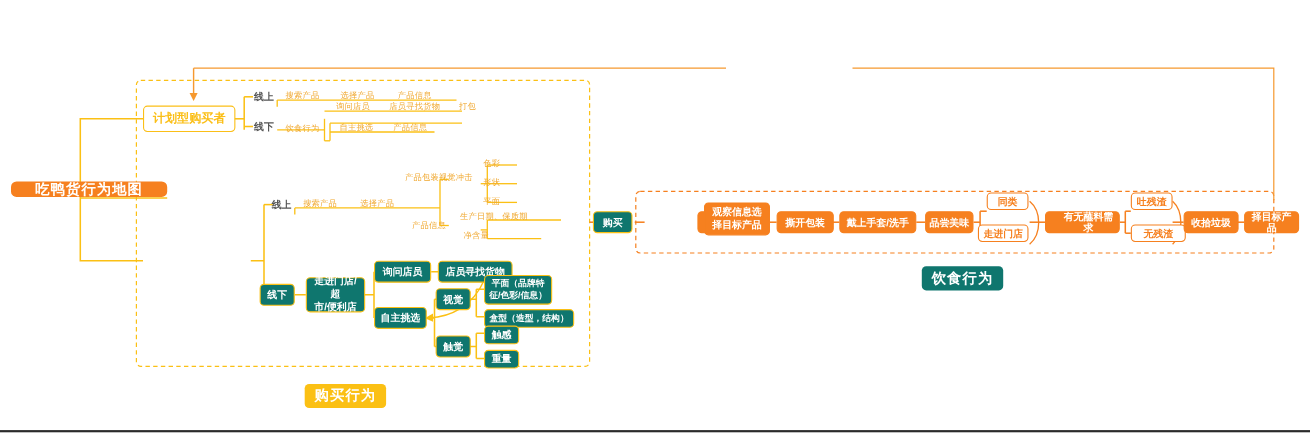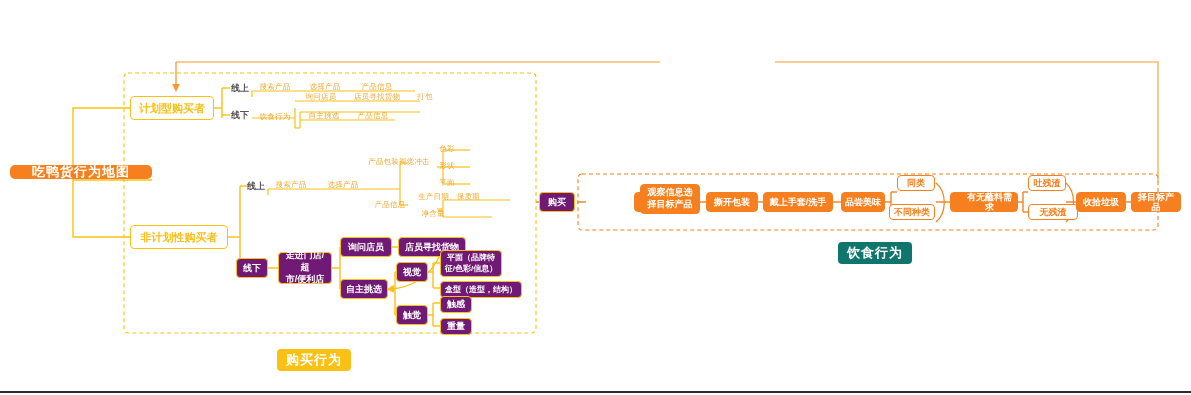--- a/index.html
+++ b/index.html
@@ -26,21 +26,21 @@
   .txt-b{
     color:#555;font-size:9px;font-weight:bold;background:transparent;border:none;
   }
   
   .box-y{
     border:1.4px solid #fbbf17;border-radius:4px;background:#ffffff;
     color:#fbbf17;font-weight:bold;font-size:9px;padding:1px 3px;
   }
   
   .fill-y{
-    background:#701a75;border:1.4px solid #fbc014;border-radius:4px;
+    background:#0f766e;border:1.4px solid #fbc014;border-radius:4px;
     color:#ffffff;font-weight:bold;font-size:9px;padding:1px 3px;
   }
   
   .fill-o{
     background:#f6801f;border:1.4px solid #f6801f;border-radius:4px;
     color:#ffffff;font-weight:bold;font-size:9px;padding:1px 3px;
   }
   
   .box-o{
     border:1.4px solid #f6801f;border-radius:4px;background:#ffffff;
@@ -187,21 +187,20 @@
   <div class="node txt-b" style="left:226px;top:108px;width:28px;height:14px;">线下</div>
   <div class="node txt f75" style="left:254px;top:112px;width:42px;height:11px;">饮食行为</div>
 
   <div class="node txt f75" style="left:300px;top:92px;width:42px;height:11px;">询问店员</div>
   <div class="node txt f75" style="left:348px;top:92px;width:58px;height:11px;">店员寻找货物</div>
   <div class="node txt f75" style="left:412px;top:92px;width:26px;height:11px;">打包</div>
 
   <div class="node txt f75" style="left:303px;top:111px;width:42px;height:11px;">自主挑选</div>
   <div class="node txt f75" style="left:352px;top:111px;width:42px;height:11px;">产品信息</div>
 
-  <div class="node box-y" style="left:130px;top:225px;width:98px;height:24px;font-size:11px;">非计划性购买者</div>
 
   <div class="node txt-b" style="left:242px;top:179px;width:28px;height:14px;">线上</div>
   <div class="node txt f75" style="left:270px;top:180px;width:42px;height:11px;">搜索产品</div>
   <div class="node txt f75" style="left:322px;top:180px;width:42px;height:11px;">选择产品</div>
 
   <div class="node txt f75" style="left:360px;top:157px;width:78px;height:11px;">产品包装视觉冲击</div>
   <div class="node txt f75" style="left:434px;top:144px;width:26px;height:11px;">色彩</div>
   <div class="node txt f75" style="left:434px;top:161px;width:26px;height:11px;">形状</div>
   <div class="node txt f75" style="left:434px;top:178px;width:26px;height:11px;">平面</div>
 
@@ -233,21 +232,21 @@
   <div class="node fill-y" style="left:539px;top:192px;width:36px;height:20px;">购买</div>
 
   <div class="node fill-o" style="left:586px;top:192px;width:50px;height:20px;margin-left:48px;">拿到产品</div>
   <div class="node fill-o" style="left:640px;top:184px;width:60px;height:30px;line-height:1.3;">观察信息选
 择目标产品</div>
   <div class="node fill-o" style="left:706px;top:192px;width:52px;height:20px;">撕开包装</div>
   <div class="node fill-o" style="left:763px;top:192px;width:70px;height:20px;">戴上手套/洗手</div>
 
   <div class="node fill-o" style="left:841px;top:192px;width:44px;height:20px;">品尝美味</div>
   <div class="node box-o" style="left:897px;top:175px;width:38px;height:16px;">同类</div>
-  <div class="node box-o" style="left:889px;top:204px;width:46px;height:16px;">不同种类</div>
+  <div class="node box-o" style="left:889px;top:204px;width:46px;height:16px;">走进门店</div>
 
   <div class="node fill-o" style="left:950px;top:192px;width:68px;height:20px;padding-left:14px;">有无蘸料需求</div>
   <div class="node box-o" style="left:1028px;top:175px;width:38px;height:16px;">吐残渣</div>
   <div class="node box-o" style="left:1028px;top:204px;width:50px;height:16px;">无残渣</div>
 
   <div class="node fill-o" style="left:1076px;top:192px;width:50px;height:20px;">收拾垃圾</div>
   <div class="node fill-o" style="left:1131px;top:192px;width:50px;height:20px;">择目标产品</div>
 
   <div class="bottomrule"></div>
 </div>

